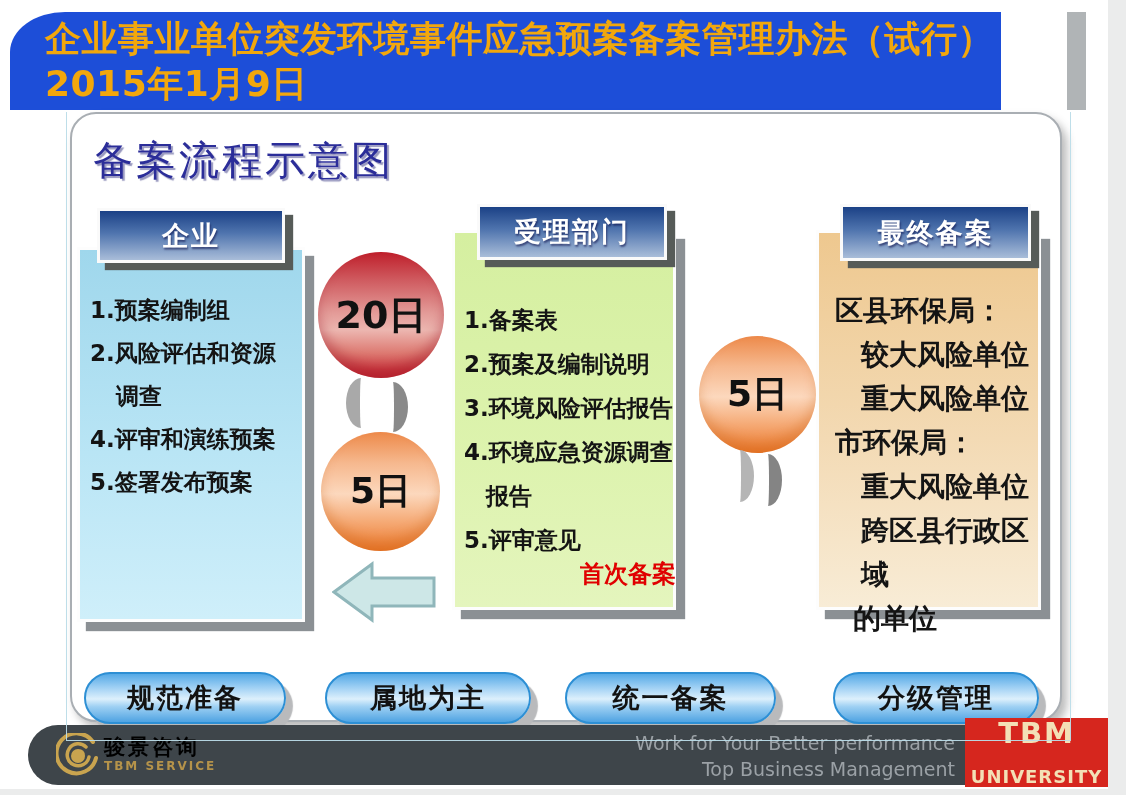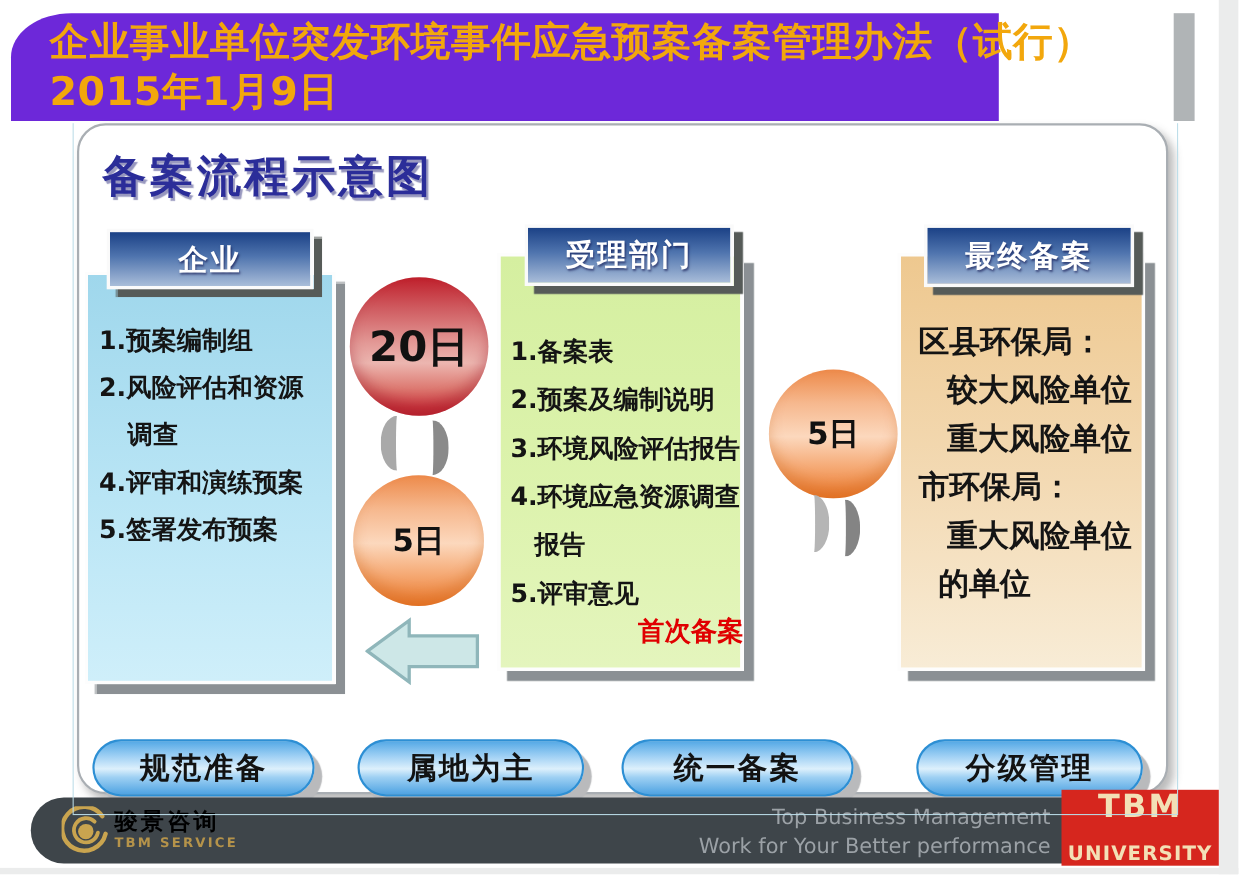--- a/index.html
+++ b/index.html
@@ -2,30 +2,30 @@
 <html><head>
 <meta charset="utf-8">
 <style>
   * { margin:0; padding:0; box-sizing:border-box; }
   body { background:#ffffff; font-family:"DejaVu Sans","Liberation Sans",sans-serif; }
   .slide { position:relative; width:1126px; height:795px; background:#ffffff; overflow:hidden; }
 
   .edge-right  { position:absolute; left:1108px; top:0; width:18px; height:795px; background:#ebecec; z-index:1; }
   .edge-bottom { position:absolute; left:0; top:789px; width:1126px; height:6px; background:#ebecec; z-index:1; }
 
-  .title-bar { position:absolute; left:10px; top:12px; width:898px; height:98px;
-               background:#6d28d9; border-top-left-radius:55px 40px; z-index:2; }
+  .title-bar { position:absolute; left:10px; top:12px; width:991px; height:98px;
+               background:#1d4ed8; border-top-left-radius:55px 40px; z-index:2; }
   .title-edge { position:absolute; left:1067px; top:12px; width:19px; height:98px; background:#b0b4b6; z-index:2; }
   .title-text { position:absolute; left:35px; top:4px; width:1010px; color:#f2a70c;
                 font-size:36px; font-weight:bold; line-height:45px; letter-spacing:0.5px; }
 
   .panel { position:absolute; left:70px; top:112px; width:992px; height:610px; background:#ffffff;
            border:2px solid #a9aeb3; border-radius:26px; box-shadow:5px 6px 8px rgba(60,60,60,0.35); z-index:3; }
 
-  .heading { position:absolute; left:93px; top:133px; font-size:40px; font-weight:bold;
+  .heading { position:absolute; left:93px; top:133px; font-size:40px; font-weight:normal;
              color:#2b2d99; letter-spacing:3px; text-shadow:2px 2px 1px rgba(25,25,110,0.45); z-index:8; }
 
   .body-box { position:absolute; border:3px solid #fdfdfd; box-shadow:9px 9px 1px #8b9094; z-index:5; }
   .body-enterprise { left:77px;  top:247px; width:228px; height:375px;
       background:linear-gradient(180deg,#9fd7ec 0%,#b9e5f5 55%,#cfeffa 100%); }
   .body-acceptance { left:452px; top:230px; width:224px; height:380px;
       background:linear-gradient(180deg,#d5efa0 0%,#ddf3ae 60%,#e4f5bd 100%); }
   .body-final { left:816px; top:230px; width:225px; height:380px;
       background:linear-gradient(180deg,#eec88f 0%,#f3dab4 55%,#f8ecd6 100%); }
 
@@ -46,21 +46,21 @@
   .ind-22 { padding-left:22px; }
   .ind-18 { padding-left:18px; }
   .highlight-red { position:absolute; left:452px; top:558px; width:224px; text-align:right;
       font-size:24px; font-weight:bold; color:#e00000; z-index:7; }
 
   .badge { position:absolute; border-radius:50%; display:flex; align-items:center; justify-content:center;
       font-weight:bold; color:#111111; z-index:8; }
   .badge-red { width:126px; height:126px; left:318px; top:252px; font-size:38px;
       background:linear-gradient(180deg,#bf1f2b 0%,#cf5a5f 22%,#e39a97 48%,#ecb6b0 62%,#dd7a72 80%,#cc3a41 94%,#c52f38 100%);
       box-shadow:inset 0 -10px 12px rgba(150,10,25,0.35); }
-  .badge-orange { font-size:28px;
+  .badge-orange { font-size:36px;
       background:linear-gradient(180deg,#ed8a4a 0%,#f6b88e 26%,#fcd8bd 52%,#f5a974 76%,#ec7a2e 100%);
       box-shadow:inset 0 -10px 12px rgba(200,90,10,0.3);text-align:right; }
   .badge-o-left  { width:119px; height:119px; left:321px; top:432px; }
   .badge-o-right { width:117px; height:117px; left:699px; top:336px; }
 
   .cres { position:absolute; border-radius:50%; z-index:8; }
   .cres-open-1  { left:346px; top:378px; width:30px; height:50px; border-left:14px solid #a9a9a9; }
   .cres-close-1 { left:378px; top:382px; width:30px; height:50px; border-right:14px solid #8a8a8a; }
   .cres-close-2 { left:726px; top:450px; width:28px; height:52px; border-right:13px solid #b5b5b5; }
   .cres-close-3 { left:754px; top:454px; width:28px; height:52px; border-right:13px solid #848484; }
@@ -140,20 +140,21 @@
     <div>5.评审意见</div>
   </div>
   <div class="highlight-red">首次备案</div>
 
   <div class="col-text col-final">
     <div>区县环保局：</div>
     <div class="ind-26">较大风险单位</div>
     <div class="ind-26">重大风险单位</div>
     <div>市环保局：</div>
     <div class="ind-26">重大风险单位</div>
+    <div class="ind-26">跨区县行政区域</div>
     <div class="ind-18">的单位</div>
   </div>
 
   <div class="badge badge-red">20日</div>
   <div class="badge badge-orange badge-o-left">5日</div>
   <div class="badge badge-orange badge-o-right">5日</div>
 
   <div class="cres cres-open-1"></div>
   <div class="cres cres-close-1"></div>
   <div class="cres cres-close-2"></div>
@@ -172,22 +173,22 @@
   <svg class="logo-icon" width="44" height="44" viewBox="0 0 44 44">
     <path d="M37 9 A 20 20 0 1 0 40 25" fill="none" stroke="#c9a44f" stroke-width="4" stroke-linecap="round"></path>
     <path d="M30 14 A 11 11 0 1 0 33 24" fill="none" stroke="#c9a44f" stroke-width="3.5" stroke-linecap="round"></path>
     <path d="M22 16 a 7 7 0 1 0 7 7 q 0 -7 -7 -7 z" fill="#c9a44f"></path>
   </svg>
   <div class="logo-text">
     <div class="logo-cn">骏景咨询</div>
     <div class="logo-en">TBM SERVICE</div>
   </div>
   <div class="taglines">
+    <div>Work for Your Better performance</div>
     <div>Top Business Management</div>
-    <div>Work for Your Better performance</div>
   </div>
   <div class="univ-box">
     <div class="univ-top">TBM</div>
     <div class="univ-bottom">UNIVERSITY</div>
   </div>
 
   <div class="frame-line vline-l"></div>
   <div class="frame-line vline-r"></div>
   <div class="frame-line hline-b"></div>
 

